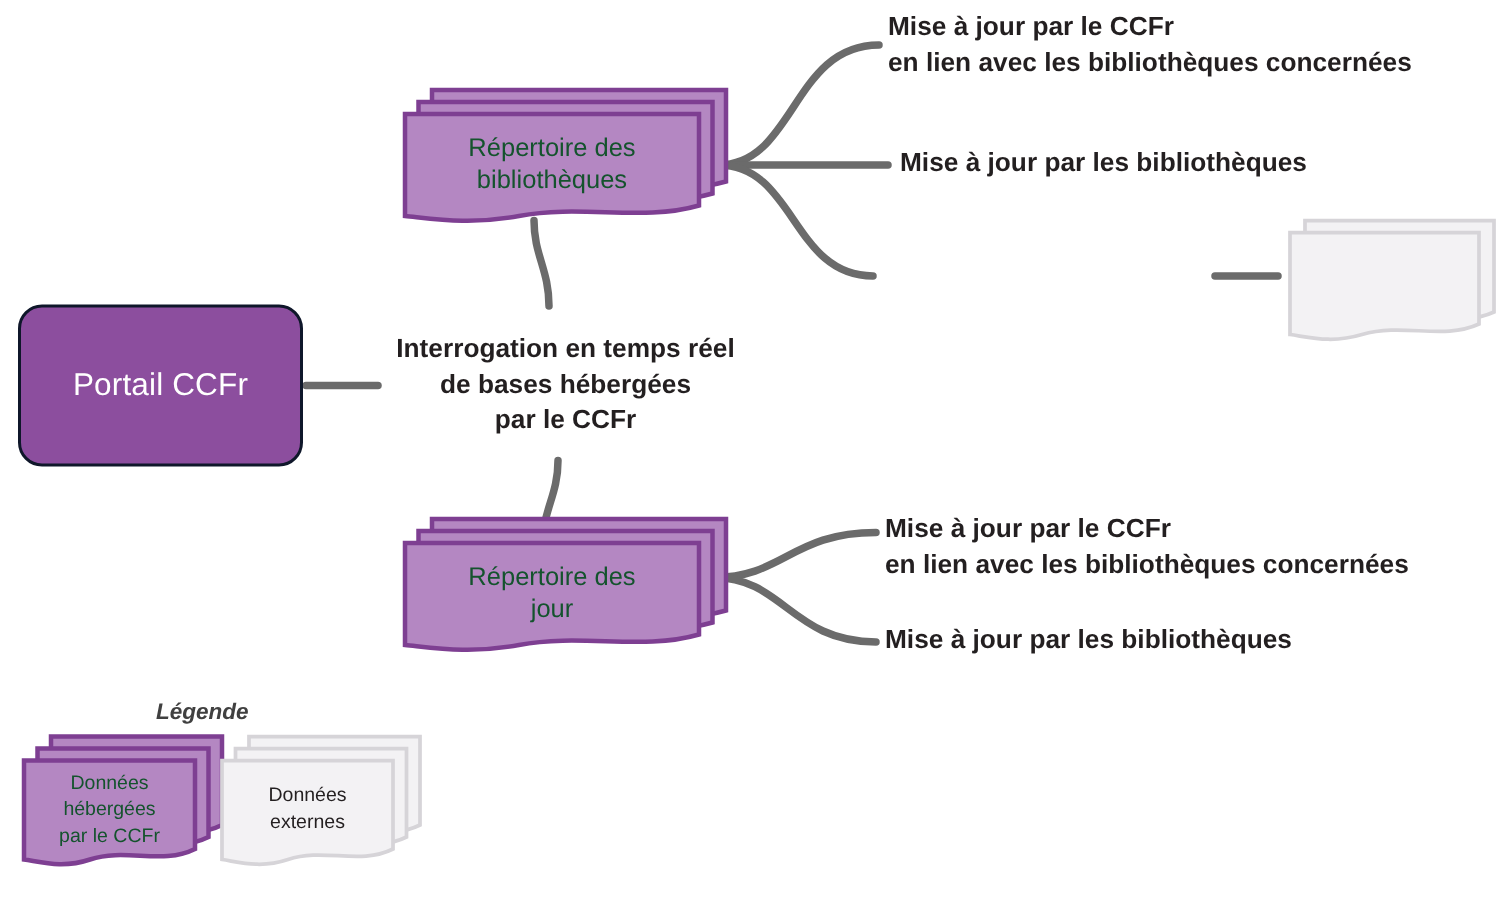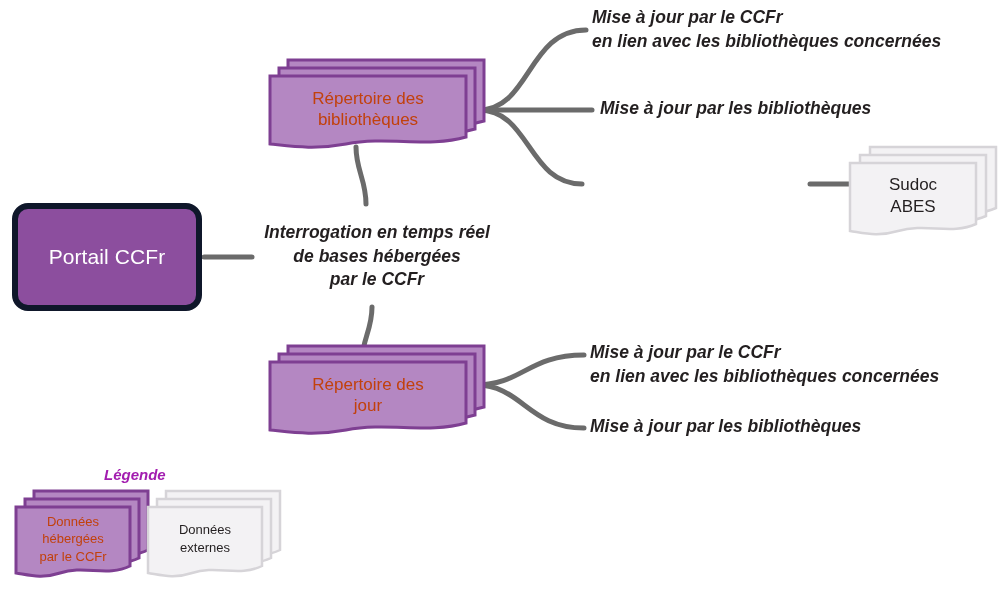--- a/index.html
+++ b/index.html
@@ -27,21 +27,21 @@
   }
 
   
   .root-node {
     position: absolute;
     left: 12px;
     top: 203px;
     width: 190px;
     height: 108px;
     background: #8c4e9e;
-    border: 6px solid #0f172a;
+    border: 2px solid #0f172a;
     border-radius: 16px;
     box-sizing: border-box;
     display: flex;
     flex-direction: column;
     align-items: center;
     justify-content: center;
     color: #ffffff;
     font-size: 21px;
     line-height: 1.3;
     letter-spacing: .1px;
@@ -70,53 +70,52 @@
     display: flex;
     flex-direction: column;
     align-items: center;
     justify-content: center;
     text-align: center;
     box-sizing: border-box;
     padding-bottom: 6px;
   }
 
   .purple-stack .label {
-    color: #c2410c;
+    color: #14532d;
     font-size: 17px;
     line-height: 1.25;
   }
   .grey-stack .label {
     color: #231f20;
     font-size: 17px;
     line-height: 1.3;
   }
   .legend-purple .label { font-size: 13px; line-height: 1.35; }
   .legend-grey .label   { font-size: 13px; line-height: 1.35; }
 
   
   .note {
     position: absolute;
-    font-style: italic;
     font-weight: bold;
     color: #231f20;
     font-size: 17.5px;
     line-height: 1.35;
     white-space: pre-line;
   }
   .note.center { text-align: center; }
   .note.left   { text-align: left; }
 
   .legend-title {
     position: absolute;
     left: 104px;
     top: 466px;
     font-style: italic;
     font-weight: bold;
     font-size: 15px;
-    color: #a21caf;
+    color: #404040;
   }
 </style>
 </head>
 <body>
 
 <div id="canvas">
 
   <svg id="wires" viewBox="0 0 1000 600" xmlns="http://www.w3.org/2000/svg">
     <g fill="none" stroke="#6b6b6b" stroke-width="5" stroke-linecap="round">
 
@@ -192,29 +191,20 @@
     <div class="card" style="left:20px; top:0px; width:130px; height:76px;">
       <svg class="shape" viewBox="0 0 130 76" preserveAspectRatio="none">
         <path d="M2,2 L128,2 L128,63 C104,74 78,62 50,70 C30,76 16,72 2,70 Z" fill="#f3f2f4" stroke="#d6d4d8" stroke-width="2.5"></path>
       </svg>
     </div>
     <div class="card" style="left:10px; top:8px; width:130px; height:76px;">
       <svg class="shape" viewBox="0 0 130 76" preserveAspectRatio="none">
         <path d="M2,2 L128,2 L128,63 C104,74 78,62 50,70 C30,76 16,72 2,70 Z" fill="#f3f2f4" stroke="#d6d4d8" stroke-width="2.5"></path>
       </svg>
     </div>
-    <div class="card" style="left:0px; top:16px; width:130px; height:76px;">
-      <svg class="shape" viewBox="0 0 130 76" preserveAspectRatio="none">
-        <path d="M2,2 L128,2 L128,63 C104,74 78,62 50,70 C30,76 16,72 2,70 Z" fill="#f3f2f4" stroke="#d6d4d8" stroke-width="2.5"></path>
-      </svg>
-      <div class="label">
-        <span>Sudoc</span>
-        <span>ABES</span>
-      </div>
-    </div>
   </div>
 
   <div class="note center" style="left:247px; top:221px; width:260px;text-align:center;">Interrogation en temps réel
 de bases hébergées
 par le CCFr</div>
 
   <div class="note left" style="left:592px; top:6px; width:400px;">Mise à jour par le CCFr
 en lien avec les bibliothèques concernées</div>
 
   <div class="note left" style="left:600px; top:97px; width:390px;">Mise à jour par les bibliothèques</div>

